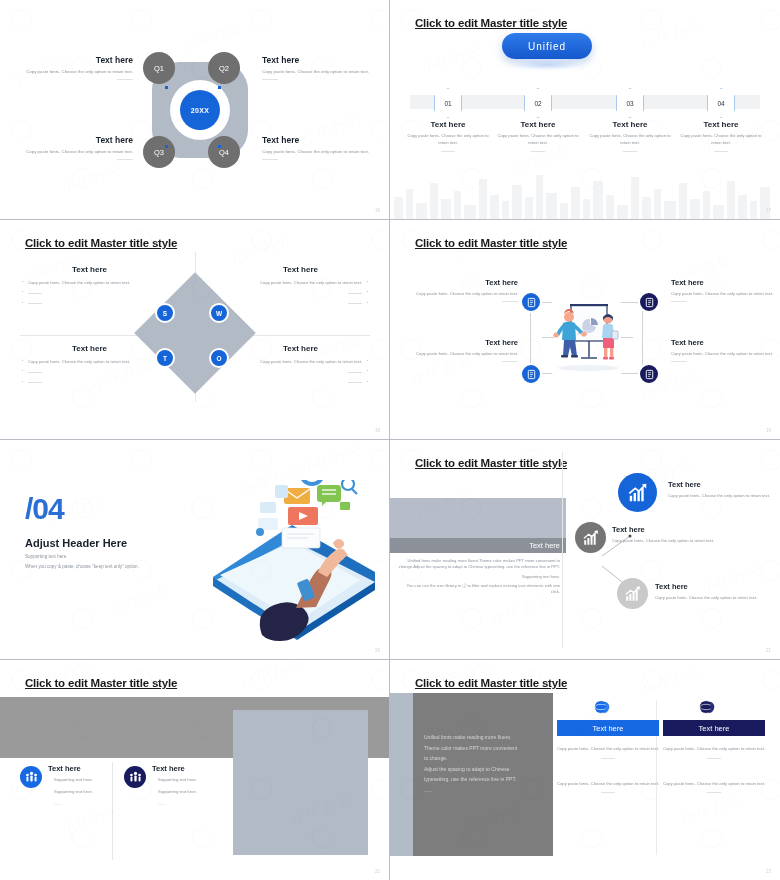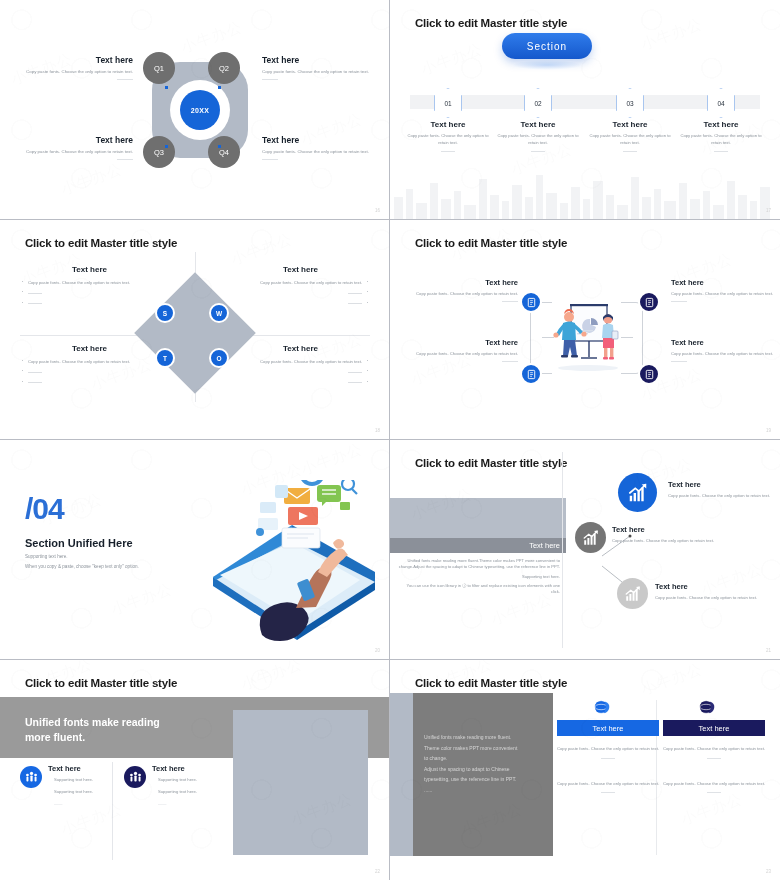--- a/index.html
+++ b/index.html
@@ -16,21 +16,21 @@
   .slide::before{
     content:""; position:absolute; inset:0; pointer-events:none; z-index:30; opacity:.55;
     background-image:
       radial-gradient(circle at 18% 18%, rgba(0,0,0,0) 0 9px, rgba(0,0,0,.028) 9px 10.5px, rgba(0,0,0,0) 10.5px),
       radial-gradient(circle at 68% 62%, rgba(0,0,0,0) 0 9px, rgba(0,0,0,.028) 9px 10.5px, rgba(0,0,0,0) 10.5px);
     background-size:120px 110px; background-position:0 0, 0 0;
   }
   .wm { position:absolute; inset:0; pointer-events:none; z-index:29; opacity:.5; }
   .wm span{ position:absolute; color:rgba(0,0,0,.035); font-size:15px; letter-spacing:1px; transform:rotate(-20deg); white-space:nowrap; }
 
-  .title { position:absolute; font-weight:bold; color:#1a1a1a; letter-spacing:-.2px; }
+  .title { position:absolute; font-weight:bold; color:#1a1a1a; letter-spacing:-.2px;text-decoration:underline; }
   .pgnum { position:absolute; right:9px; bottom:6px; font-size:4.5px; color:#d3d3d3; z-index:20; }
 
   
   .th { font-weight:bold; color:#17202b; }
   .body-s { color:#8d949c; line-height:1.55; }
   .dash { display:block; border-top:1px solid #dfe2e6; width:16px; margin-top:3px; }
 
   
   .s1-ring { position:absolute; left:152px; top:62px; width:96px; height:96px; background:#b2bac6; border-radius:28px; }
   .s1-white { position:absolute; left:170px; top:80px; width:60px; height:60px; background:#fff; border-radius:50%; }
@@ -135,21 +135,21 @@
 
   <div class="slide">
     <div class="wm">
       <span style="left:30px;top:50px;">小牛办公</span>
         <span style="left:250px;top:25px;">小牛办公</span>
       <span style="left:120px;top:150px;">小牛办公</span>
         <span style="left:310px;top:130px;">小牛办公</span>
     </div>
     <div class="title" style="left:25px;top:17px;font-size:11.5px;">Click to edit Master title style</div>
     <div class="pill-shadow"></div>
-    <div class="contents-pill">Section</div>
+    <div class="contents-pill">Unified</div>
     <div class="s2-band"></div>
 
     <div class="hexwrap" style="left:44px;">
         <div class="hex">
           <span>01</span>
         </div>
       </div>
     <div class="hexwrap" style="left:134px;">
         <div class="hex">
           <span>02</span>
@@ -380,21 +380,21 @@
   </div>
 
   <div class="slide">
     <div class="wm">
       <span style="left:40px;top:60px;">小牛办公</span>
         <span style="left:240px;top:30px;">小牛办公</span>
       <span style="left:110px;top:150px;">小牛办公</span>
         <span style="left:300px;top:10px;">小牛办公</span>
     </div>
     <div style="position:absolute;left:25px;top:52px;font-size:30px;font-weight:bold;color:#2b6fd6;letter-spacing:-1px;">/04</div>
-    <div style="position:absolute;left:25px;top:97px;font-size:11px;font-weight:bold;color:#17202b;">Section Unified Here</div>
+    <div style="position:absolute;left:25px;top:97px;font-size:11px;font-weight:bold;color:#17202b;">Adjust Header Here</div>
     <div style="position:absolute;left:25px;top:114px;font-size:4.6px;color:#8d949c;">Supporting text here.</div>
     <div style="position:absolute;left:25px;top:124px;font-size:4.6px;color:#8d949c;">When you copy &amp; paste, choose "keep text only" option.</div>
 
     <svg style="position:absolute;left:200px;top:40px;width:185px;height:170px;" viewBox="0 0 185 170">
       <path d="M13 97 L92 60 L175 102 L97 152 Z" fill="#dcecf8"></path>
       <path d="M13 97 L92 60 L92 63 L16 100 Z" fill="#b8d9f0"></path>
       <path d="M92 45 L175 92 L175 102 L92 60 Z" fill="#1e6fbe"></path>
       <path d="M13 97 L13 106 L97 160 L97 152 Z" fill="#1e6fbe"></path>
       <path d="M97 152 L175 102 L175 110 L97 160 Z" fill="#0f5ba8"></path>
       <path d="M92 45 L92 60 L16 100 L13 97 Z" fill="#2f89d6"></path>
@@ -505,22 +505,20 @@
 
   <div class="slide">
     <div class="wm">
       <span style="left:30px;top:5px;">小牛办公</span>
         <span style="left:240px;top:5px;">小牛办公</span>
       <span style="left:60px;top:150px;">小牛办公</span>
         <span style="left:290px;top:140px;">小牛办公</span>
     </div>
     <div class="title" style="left:25px;top:17px;font-size:11.5px;">Click to edit Master title style</div>
     <div style="position:absolute;left:0;top:37px;width:390px;height:61px;background:#9a9a9a;"></div>
-    <div style="position:absolute;left:25px;top:55px;color:#fff;font-size:10.5px;font-weight:bold;line-height:1.45;white-space:pre-line;z-index:5;">Unified fonts make reading
-more fluent.</div>
     <div style="position:absolute;left:233px;top:50px;width:135px;height:145px;background:#b2bac6;z-index:6;"></div>
 
     <div style="position:absolute;left:112px;top:102px;width:1px;height:98px;background:#e4e6ea;"></div>
 
     <div style="position:absolute;left:20px;top:106px;width:22px;height:22px;border-radius:50%;background:#1668e3;display:flex;align-items:center;justify-content:center;">
       <svg width="13" height="13" viewBox="0 0 16 16">
         <circle cx="8" cy="3" r="2" fill="#fff"></circle>
           <rect x="6.6" y="5.5" width="2.8" height="7.5" rx="1" fill="#fff"></rect>
         <circle cx="3" cy="5" r="1.7" fill="#fff"></circle>
           <rect x="1.8" y="7" width="2.4" height="6" rx="1" fill="#fff"></rect>

